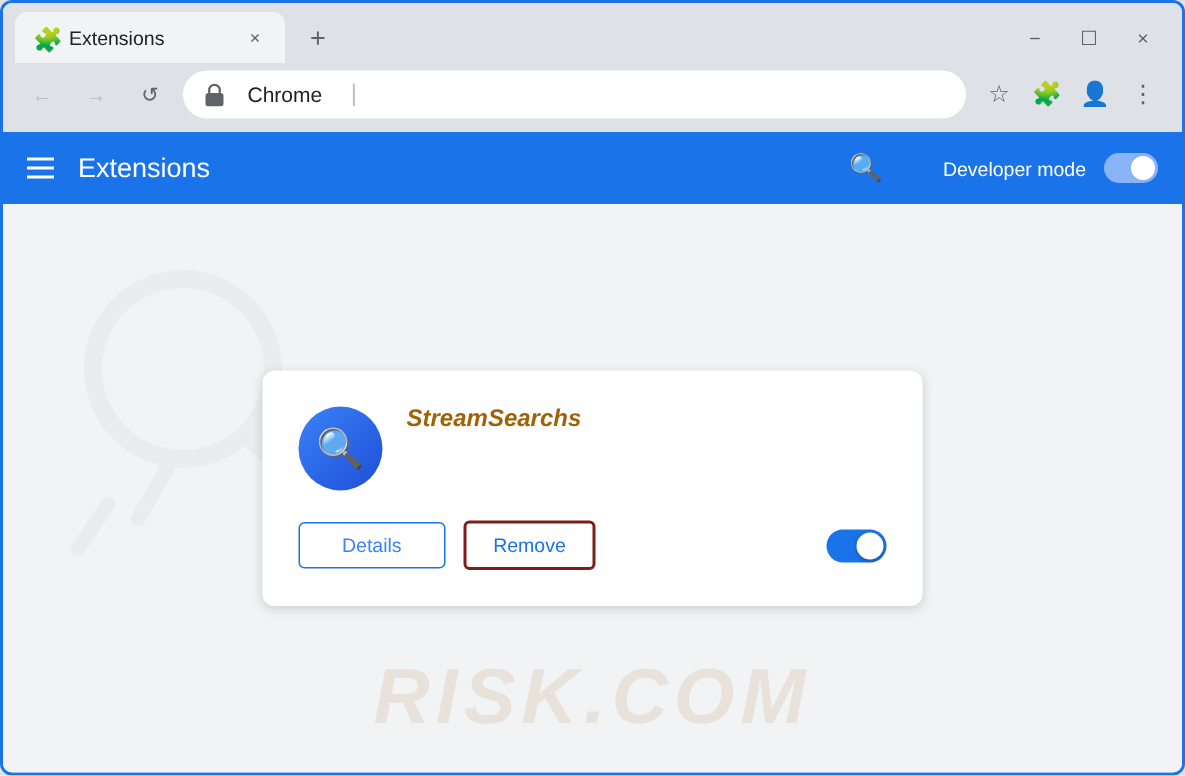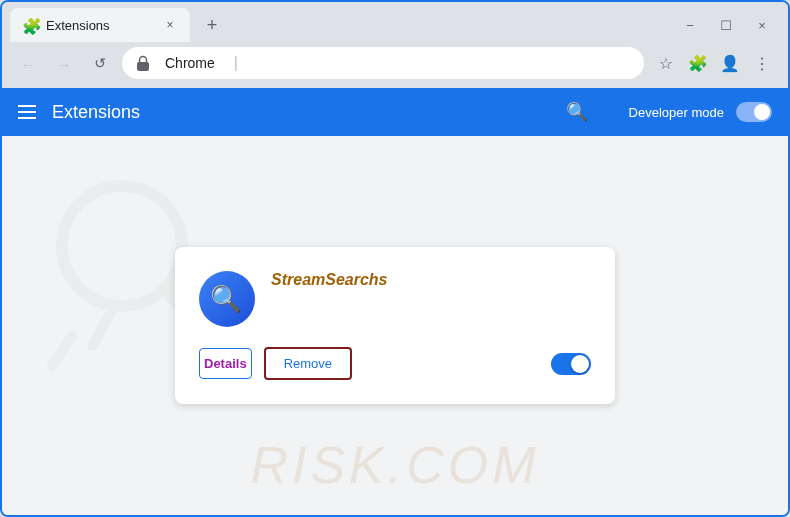--- a/index.html
+++ b/index.html
@@ -253,21 +253,21 @@
       justify-content: center;
     }
 
     
     .watermark {
       position: absolute;
       bottom: 20px;
       left: 50%;
       transform: translateX(-50%);
       font-size: 52px;
-      font-weight: 400;
+      font-weight: 700;
       color: rgba(200, 150, 100, 0.18);
       white-space: nowrap;
       letter-spacing: 4px;
       font-style: italic;
     }
 
     
     .bg-icon {
       position: absolute;
       left: 40px;
@@ -326,28 +326,28 @@
       line-height: 1.5;
     }
 
     .ext-card-footer {
       display: flex;
       align-items: center;
       gap: 12px;
     }
 
     .btn-details {
-      padding: 7px 4px;
+      padding: 7px 28px;
       border: 1px solid #1a73e8;
       border-radius: 4px;
-      color: #a21caf;
-      font-size: 13px;
-      background: #fff;
-      cursor: pointer;
-      font-weight: 700;
+      color: #3b82f6;
+      font-size: 13px;
+      background: #fff;
+      cursor: pointer;
+      font-weight: 400;
     }
 
     .btn-remove {
       padding: 7px 18px;
       border: 2px solid #7f1d1d;
       border-radius: 4px;
       color: #1a73e8;
       font-size: 13px;
       background: #fff;
       cursor: pointer;

